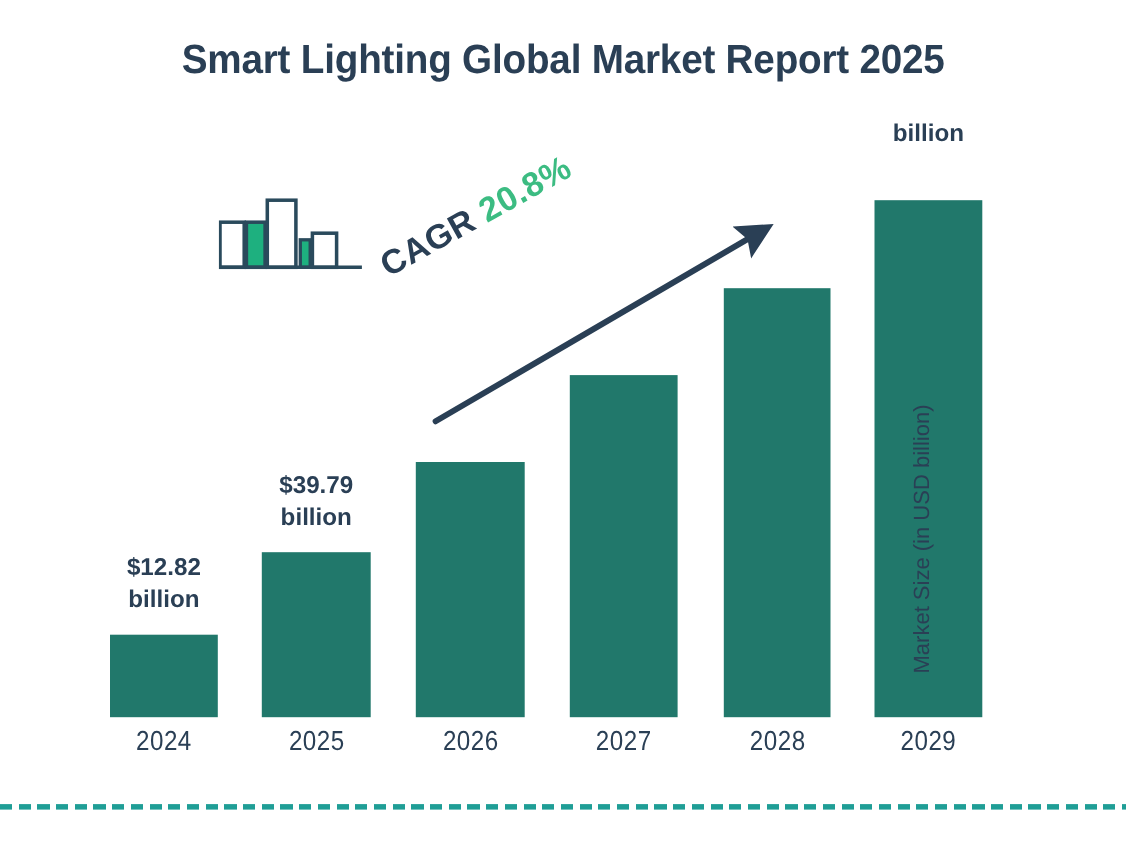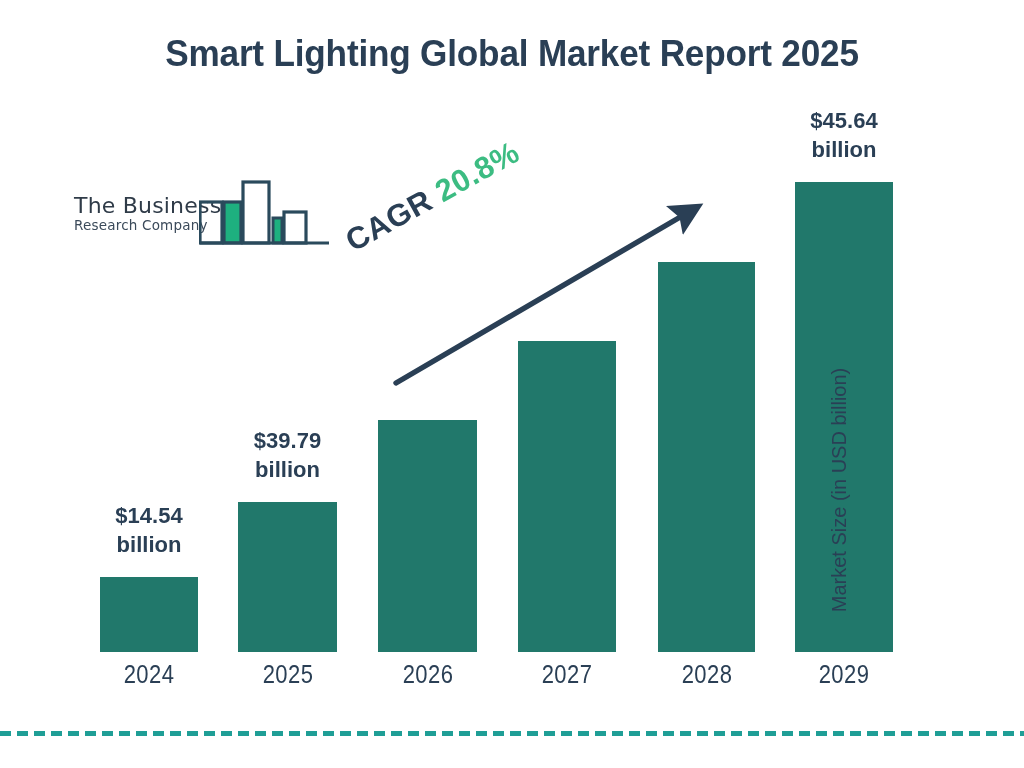--- a/index.html
+++ b/index.html
@@ -103,24 +103,20 @@
   }
 </style>
 </head>
 <body>
 
 <div id="stage">
 
   <div class="title">Smart Lighting Global Market Report 2025</div>
 
   <div class="logo">
-    <div class="logo-text">
-      <div class="logo-line1">The Business</div>
-      <div class="logo-line2">Research Company</div>
-    </div>
     <div class="logo-mark">
       <svg width="160" height="66" viewBox="0 0 160 66">
 
         <rect x="1" y="22" width="22" height="41" fill="none" stroke="#2a4a5c" stroke-width="3.2"></rect>
 
         <rect x="25" y="22" width="17" height="41" fill="#1eb07f" stroke="#2a4a5c" stroke-width="3.2"></rect>
 
         <rect x="44" y="2" width="26" height="61" fill="none" stroke="#2a4a5c" stroke-width="3.2"></rect>
 
         <rect x="74" y="38" width="9" height="25" fill="#1eb07f" stroke="#2a4a5c" stroke-width="3"></rect>
@@ -138,29 +134,28 @@
         <div class="bar" title="2024: $18.37 billion" style="left: 100px; width: 98px; top: 577px; height: 75px; background: rgb(33, 120, 107);"></div>
         <div class="bar" title="2025: $21.42 billion" style="left: 238px; width: 99px; top: 502px; height: 150px; background: rgb(33, 120, 107);"></div>
         <div class="bar" title="2026: $24.84 billion" style="left: 378px; width: 99px; top: 420px; height: 232px; background: rgb(33, 120, 107);"></div>
         <div class="bar" title="2027: $28.07 billion" style="left: 518px; width: 98px; top: 341px; height: 311px; background: rgb(33, 120, 107);"></div>
         <div class="bar" title="2028: $31.29 billion" style="left: 658px; width: 97px; top: 262px; height: 390px; background: rgb(33, 120, 107);"></div>
         <div class="bar" title="2029: $45.64 billion" style="left: 795px; width: 98px; top: 182px; height: 470px; background: rgb(33, 120, 107);"></div>
       </div>
 
     <div id="labels-layer">
         <div class="bar-label" style="width: 150px; left: 74px; top: 501px;">
-          <div>$14.54</div>
+          <div>$12.82</div>
           <div>billion</div>
         </div>
         <div class="bar-label" style="width: 150px; left: 212.5px; top: 426px;">
           <div>$39.79</div>
           <div>billion</div>
         </div>
         <div class="bar-label" style="width: 150px; left: 769px; top: 106px;">
-          <div>$45.64</div>
           <div>billion</div>
         </div>
       </div>
 
     <div id="xticks-layer">
         <div class="xtick" style="width: 120px; left: 89px; top: 660px;">2024</div>
         <div class="xtick" style="width: 120px; left: 227.5px; top: 660px;">2025</div>
         <div class="xtick" style="width: 120px; left: 367.5px; top: 660px;">2026</div>
         <div class="xtick" style="width: 120px; left: 507px; top: 660px;">2027</div>
         <div class="xtick" style="width: 120px; left: 646.5px; top: 660px;">2028</div>

